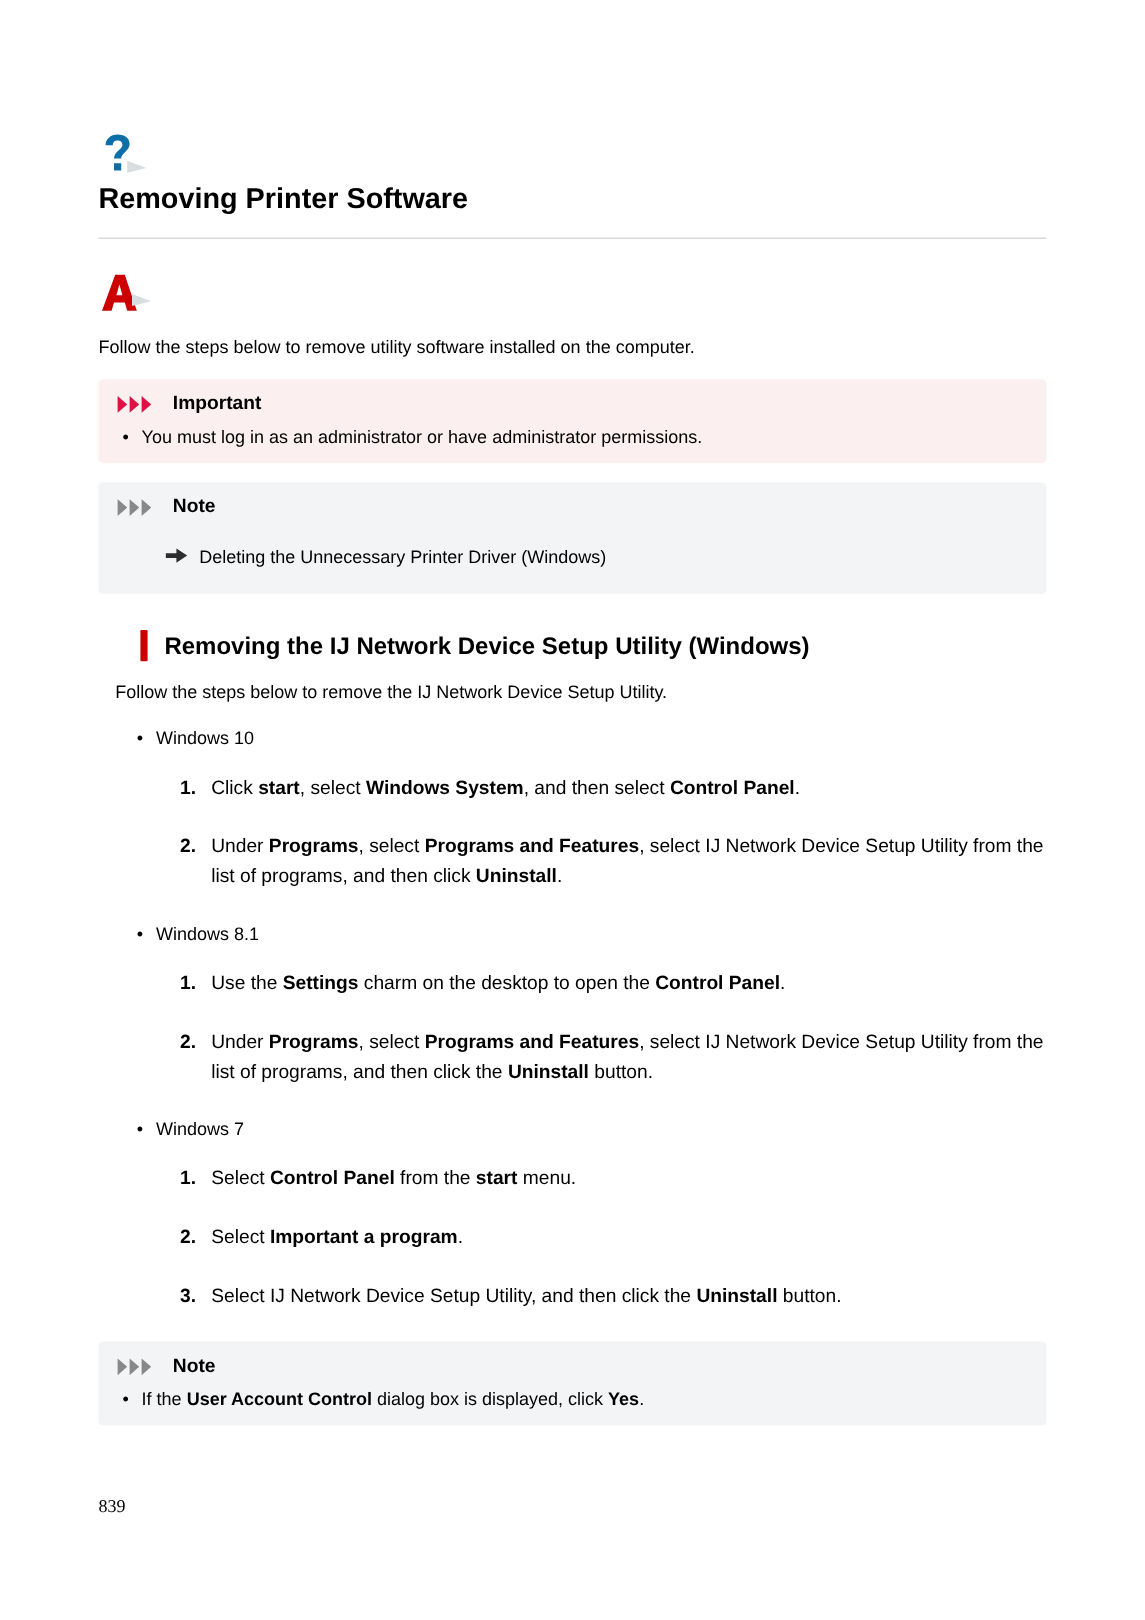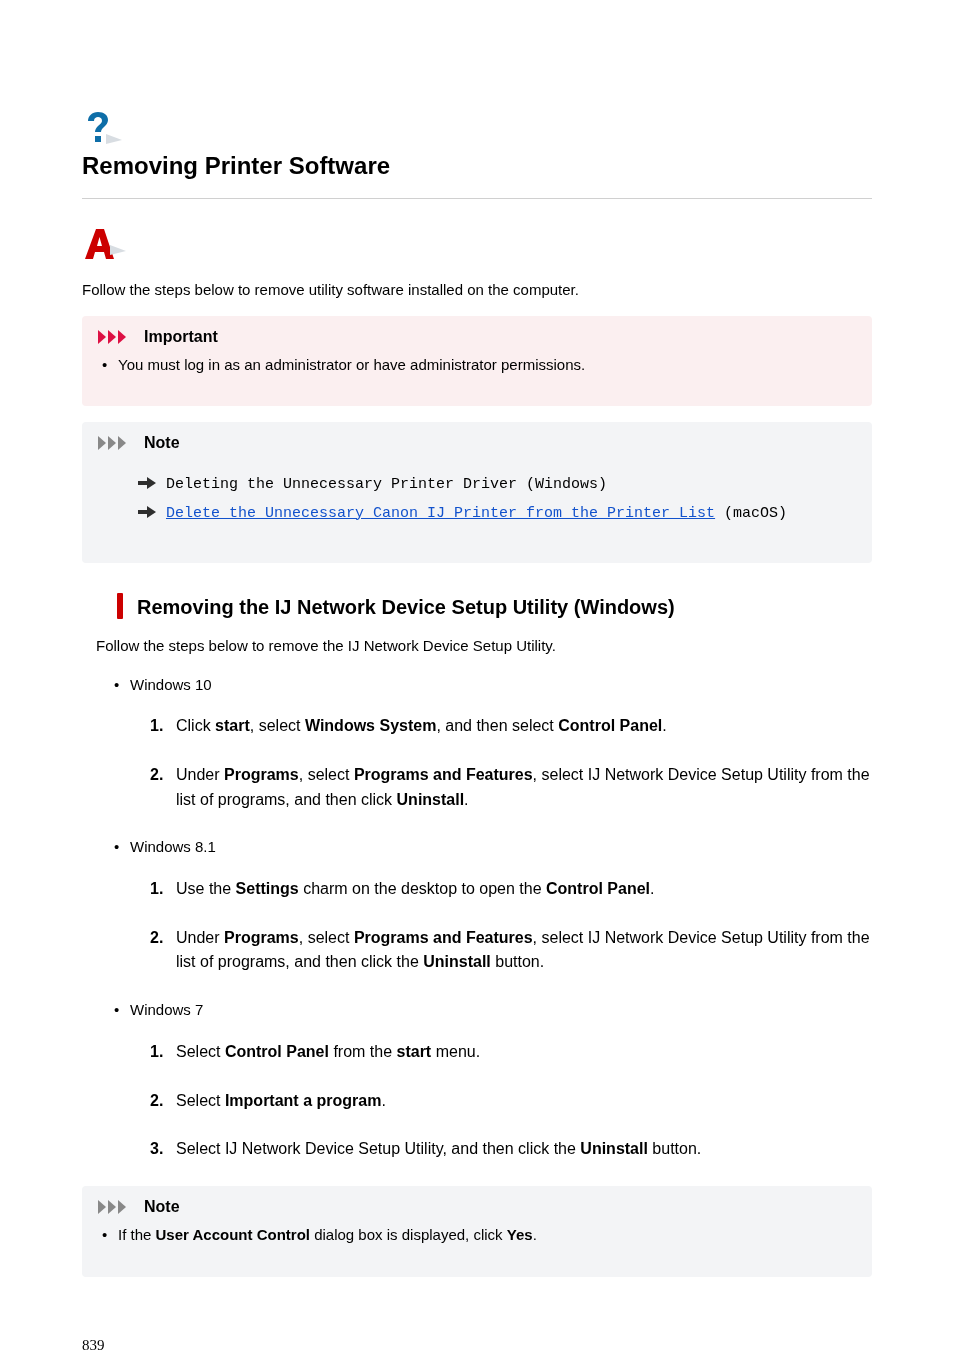--- a/index.html
+++ b/index.html
@@ -30,21 +30,21 @@
   .a-icon { margin-bottom: 18px; }
   .a-icon svg { display: block; }
   p.intro {
     font-size: 15px;
     margin: 0 0 14px 0;
     line-height: 1.5;
   }
 
   .callout {
     border-radius: 4px;
-    padding: 12px 14px 22px 14px;
+    padding: 12px 14px 2px 14px;
     margin-bottom: 16px;
   }
   .callout.important { background: #fbeff0; }
   .callout.note { background: #f3f4f6; }
 
   .callout-header {
     display: flex;
     align-items: center;
     margin-bottom: 8px;
   }
@@ -69,21 +69,21 @@
     line-height: 1.5;
   }
   ul.bullets > li::before {
     content: "•";
     position: absolute;
     left: 6px;
     top: 0;
     color: #000;
   }
 
-  .arrow-list { padding-left: 42px; margin-top: 22px; list-style: none; font-family: Liberation Mono, monospace; }
+  .arrow-list { padding-left: 42px; margin-top: 22px; list-style: none; }
   .arrow-list li {
     position: relative;
     padding-left: 28px;
     margin: 6px 0;
     font-size: 15px;
     line-height: 1.5;
   }
   .arrow-icon {
     position: absolute;
     left: 0;
@@ -215,23 +215,20 @@
         <path d="M2 2 L10 9 L2 16 Z" fill="#888"></path>
         <path d="M12 2 L20 9 L12 16 Z" fill="#888"></path>
         <path d="M22 2 L30 9 L22 16 Z" fill="#888"></path>
       </svg>
       <span class="callout-title">Note</span>
     </div>
     <ul class="arrow-list" id="arrow-items">
         <li><svg width="18" height="14" viewBox="0 0 18 14" class="arrow-icon">
             <path d="M0 5 L9 5 L9 1 L18 7 L9 13 L9 9 L0 9 Z" fill="#2e2e2e"></path>
           </svg><span>Deleting the Unnecessary Printer Driver (Windows)</span></li>
-        <li><svg width="18" height="14" viewBox="0 0 18 14" class="arrow-icon">
-            <path d="M0 5 L9 5 L9 1 L18 7 L9 13 L9 9 L0 9 Z" fill="#2e2e2e"></path>
-          </svg><a class="link" href="#">Delete the Unnecessary Canon IJ Printer from the Printer List</a> (macOS)</li>
       </ul>
   </div>
 
   <div class="section-heading">
     <div class="section-bar"></div>
     <h2>Removing the IJ Network Device Setup Utility (Windows)</h2>
   </div>
 
   <p class="body-text">Follow the steps below to remove the IJ Network Device Setup Utility.</p>
 

